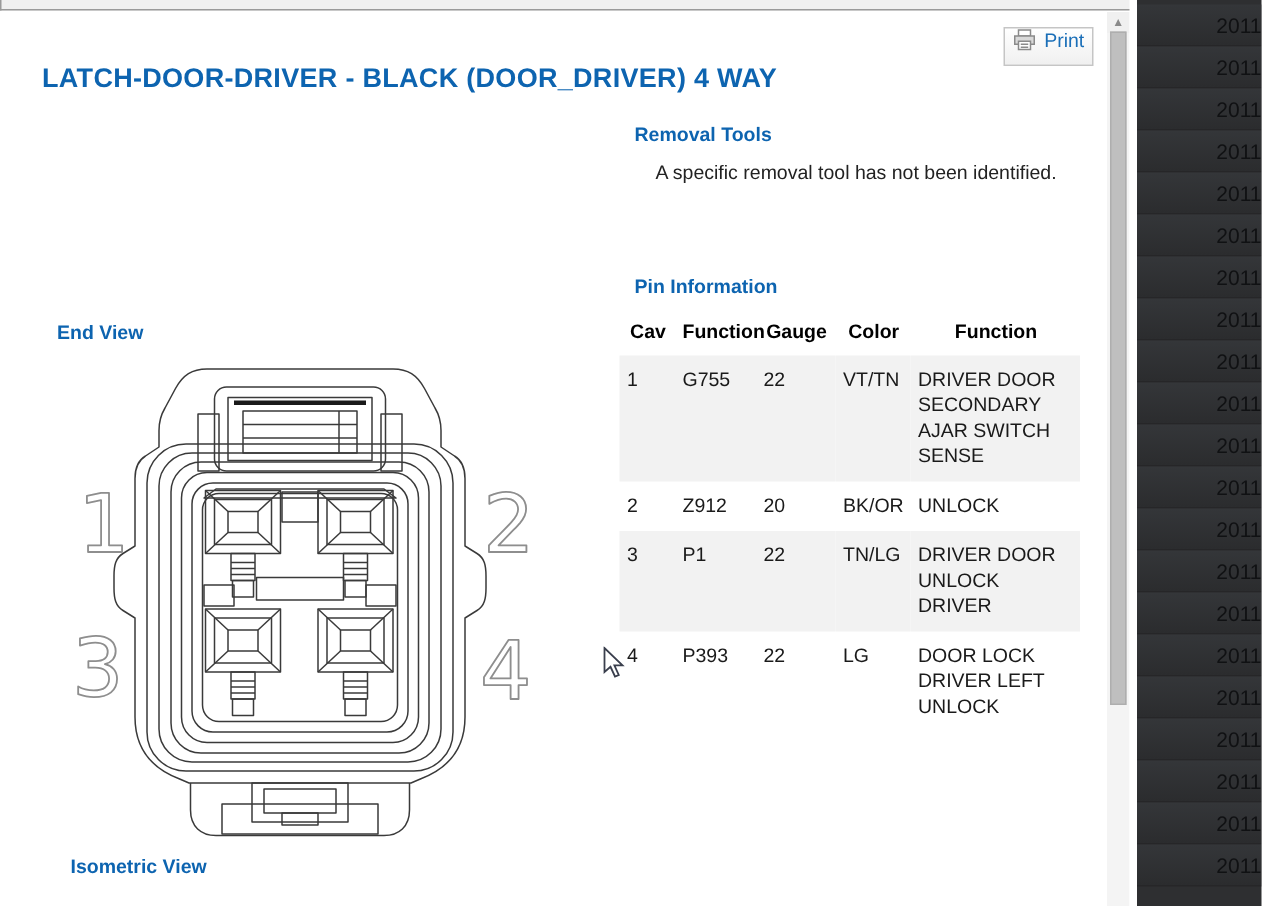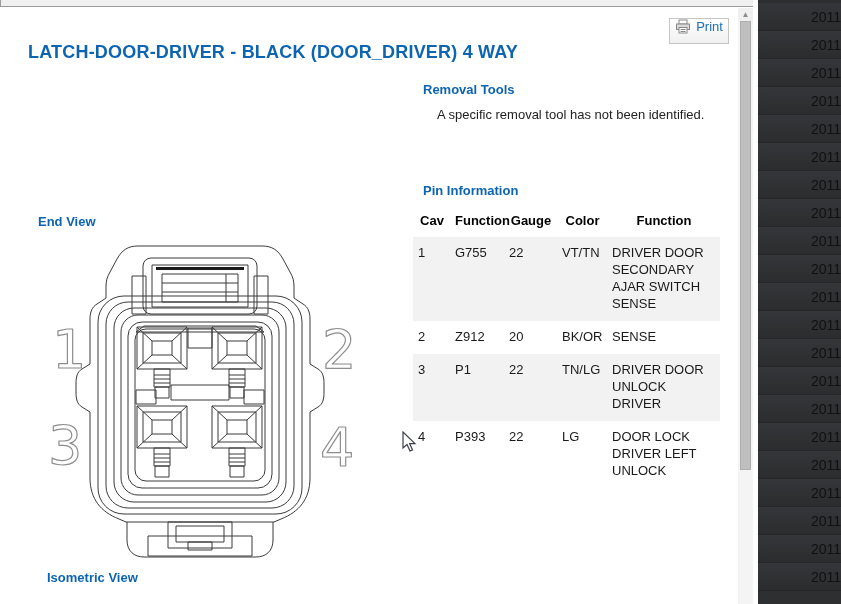--- a/index.html
+++ b/index.html
@@ -202,21 +202,21 @@
         <td>G755</td>
         <td>22</td>
         <td>VT/TN</td>
         <td>DRIVER DOOR SECONDARY AJAR SWITCH SENSE</td>
       </tr>
       <tr>
         <td>2</td>
         <td>Z912</td>
         <td>20</td>
         <td>BK/OR</td>
-        <td>SENSE</td>
+        <td>UNLOCK</td>
       </tr>
       <tr class="stripe">
         <td>3</td>
         <td>P1</td>
         <td>22</td>
         <td>TN/LG</td>
         <td>DRIVER DOOR UNLOCK DRIVER</td>
       </tr>
       <tr>
         <td>4</td>

